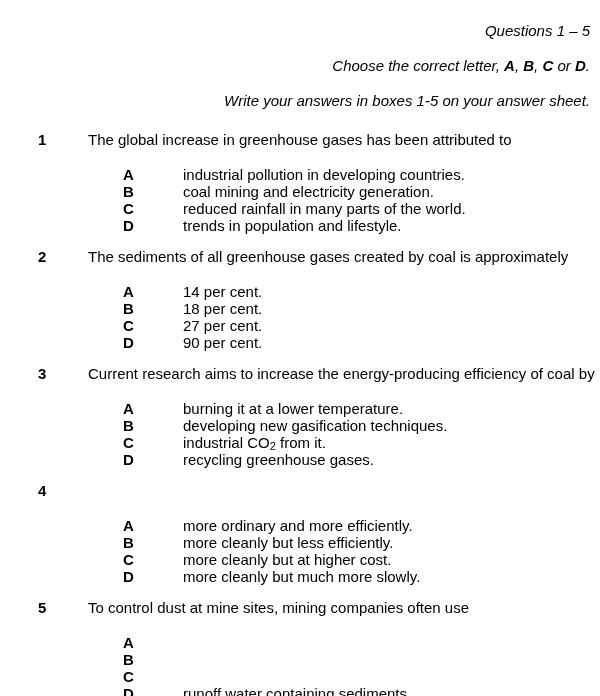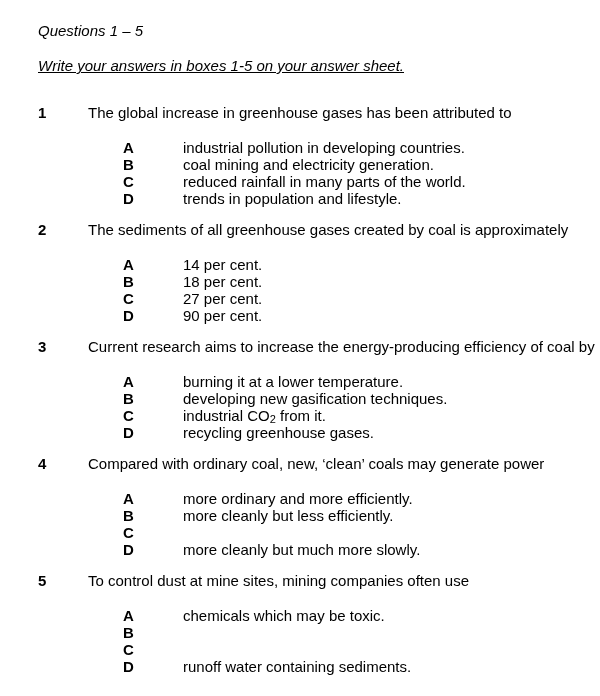--- a/index.html
+++ b/index.html
@@ -21,24 +21,24 @@
     flex-direction: column;
     padding: 22px 10px 0 38px;
     box-sizing: border-box;
     width: 600px;
     height: 696px;
   }
   .instr {
     font-style: italic;
     margin: 0 0 18px 0;
     white-space: nowrap;
+    text-align: right;
   }
   .instr.last {
-    margin-bottom: 16px;
-    text-decoration: underline;
+    margin-bottom: 8px;
   }
   .instr .b {
     font-weight: bold;
   }
   .question {
     margin-top: 14px;
   }
   .stem-row {
     display: flex;
     white-space: nowrap;
@@ -67,20 +67,21 @@
     line-height: 0;
   }
 </style>
 </head>
 <body>
 
 <div class="page">
 
   <div class="instr">Questions 1 – 5</div>
 
+  <div class="instr"><span>Choose the correct letter, </span><span class="b">A</span><span>, </span><span class="b">B</span><span>, </span><span class="b">C</span><span> or </span><span class="b">D</span><span>.</span></div>
 
   <div class="instr last">Write your answers in boxes 1-5 on your answer sheet.</div>
 
   <div class="question">
     <div class="stem-row">
       <span class="qnum">1</span>
       <span class="stem">The global increase in greenhouse gases has been attributed to</span>
     </div>
     <div class="opts">
       <div class="opt-row">
@@ -148,50 +149,49 @@
       <div class="opt-row">
         <span class="letter">D</span>
         <span>recycling greenhouse gases.</span>
       </div>
     </div>
   </div>
 
   <div class="question">
     <div class="stem-row">
       <span class="qnum">4</span>
-      <span class="stem">Compared with ordinary coal, new, ‘clean’ coals may generate power</span>
     </div>
     <div class="opts">
       <div class="opt-row">
         <span class="letter">A</span>
         <span>more ordinary and more efficiently.</span>
       </div>
       <div class="opt-row">
         <span class="letter">B</span>
         <span>more cleanly but less efficiently.</span>
       </div>
       <div class="opt-row">
         <span class="letter">C</span>
+        <span>more cleanly but at higher cost.</span>
       </div>
       <div class="opt-row">
         <span class="letter">D</span>
         <span>more cleanly but much more slowly.</span>
       </div>
     </div>
   </div>
 
   <div class="question">
     <div class="stem-row">
       <span class="qnum">5</span>
       <span class="stem">To control dust at mine sites, mining companies often use</span>
     </div>
     <div class="opts">
       <div class="opt-row">
         <span class="letter">A</span>
-        <span>chemicals which may be toxic.</span>
       </div>
       <div class="opt-row">
         <span class="letter">B</span>
       </div>
       <div class="opt-row">
         <span class="letter">C</span>
       </div>
       <div class="opt-row">
         <span class="letter">D</span>
         <span>runoff water containing sediments.</span>

